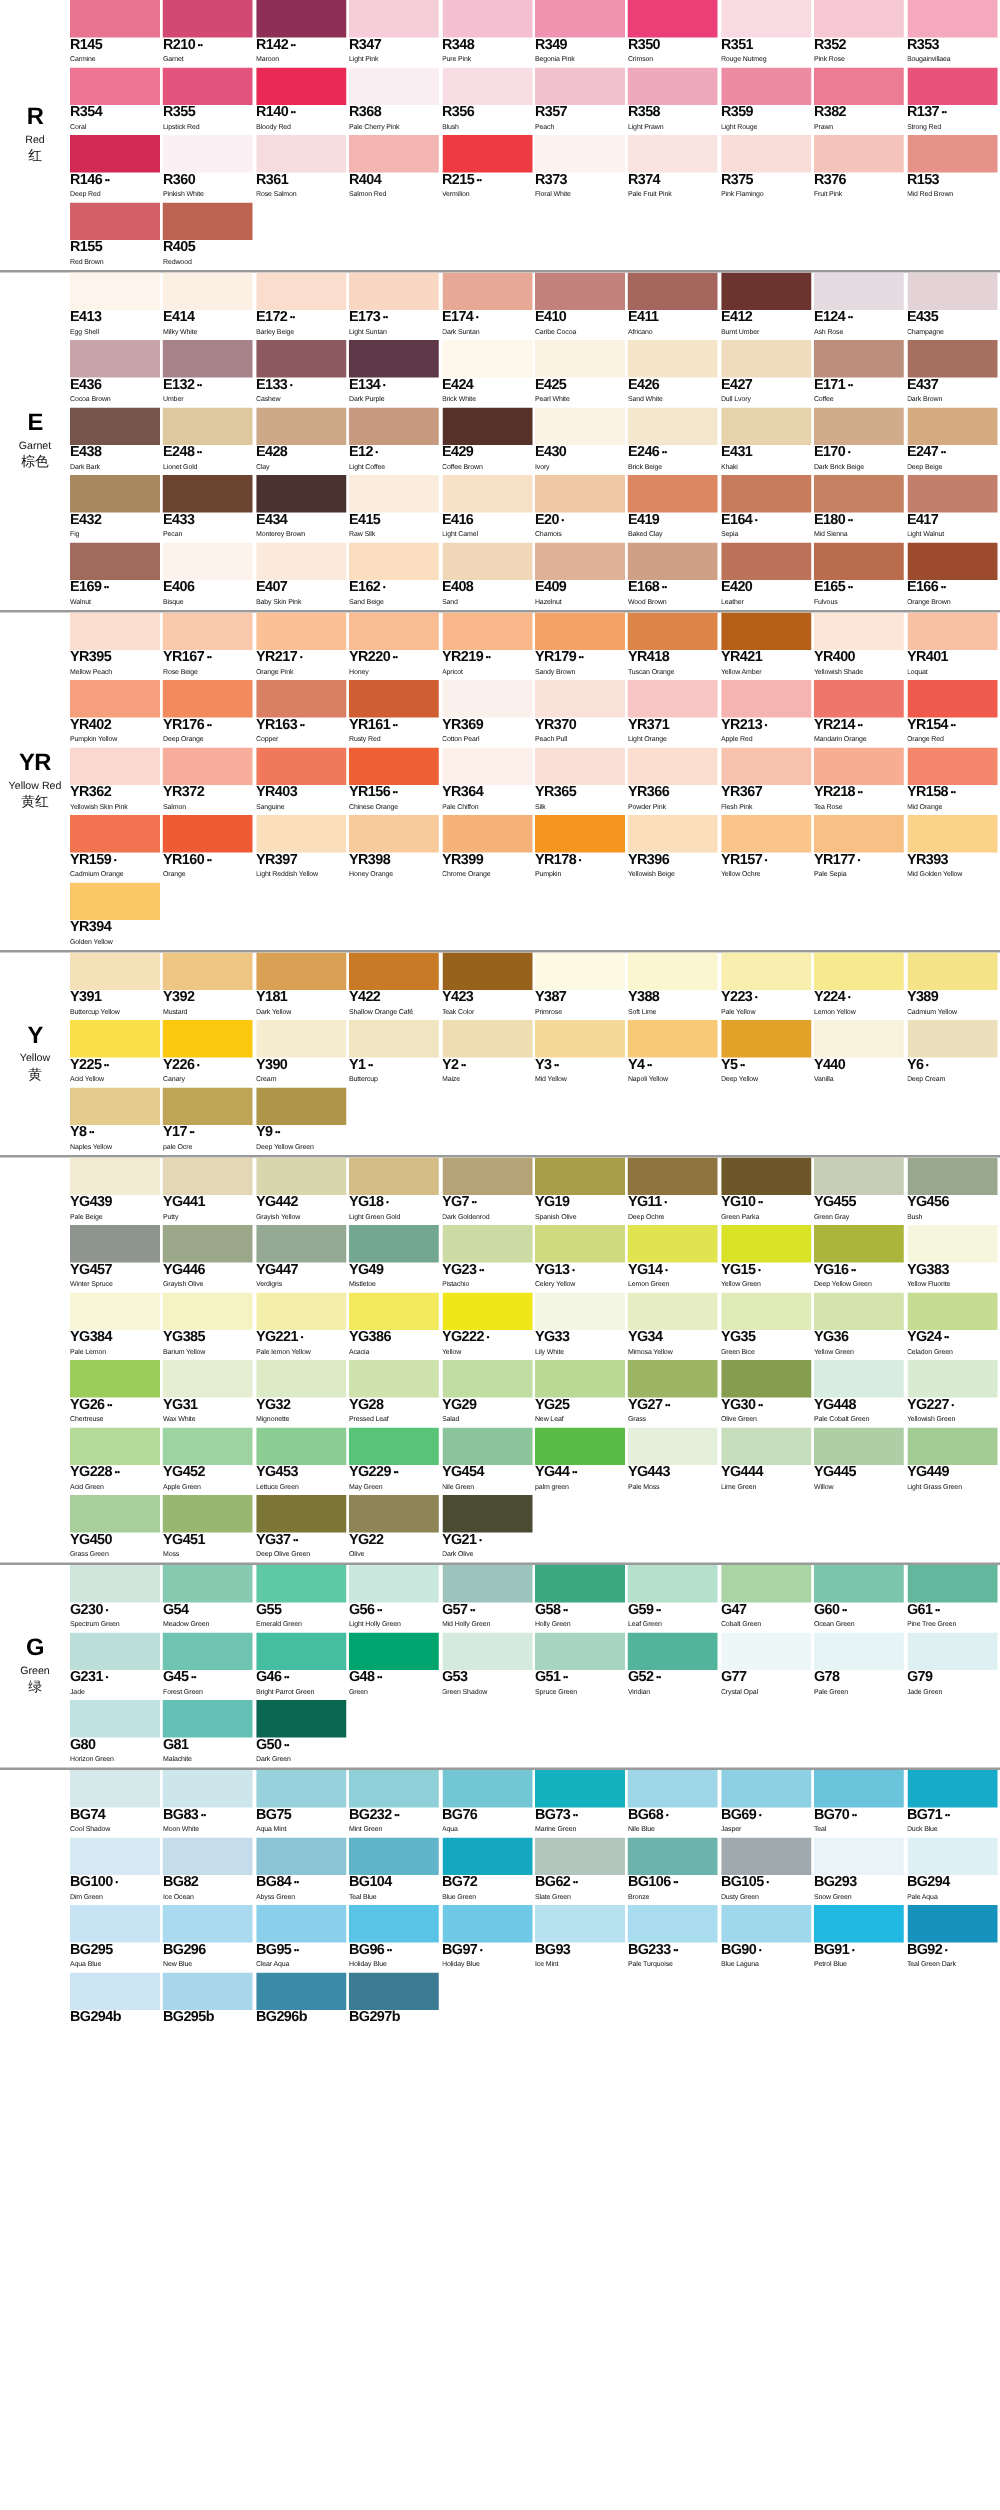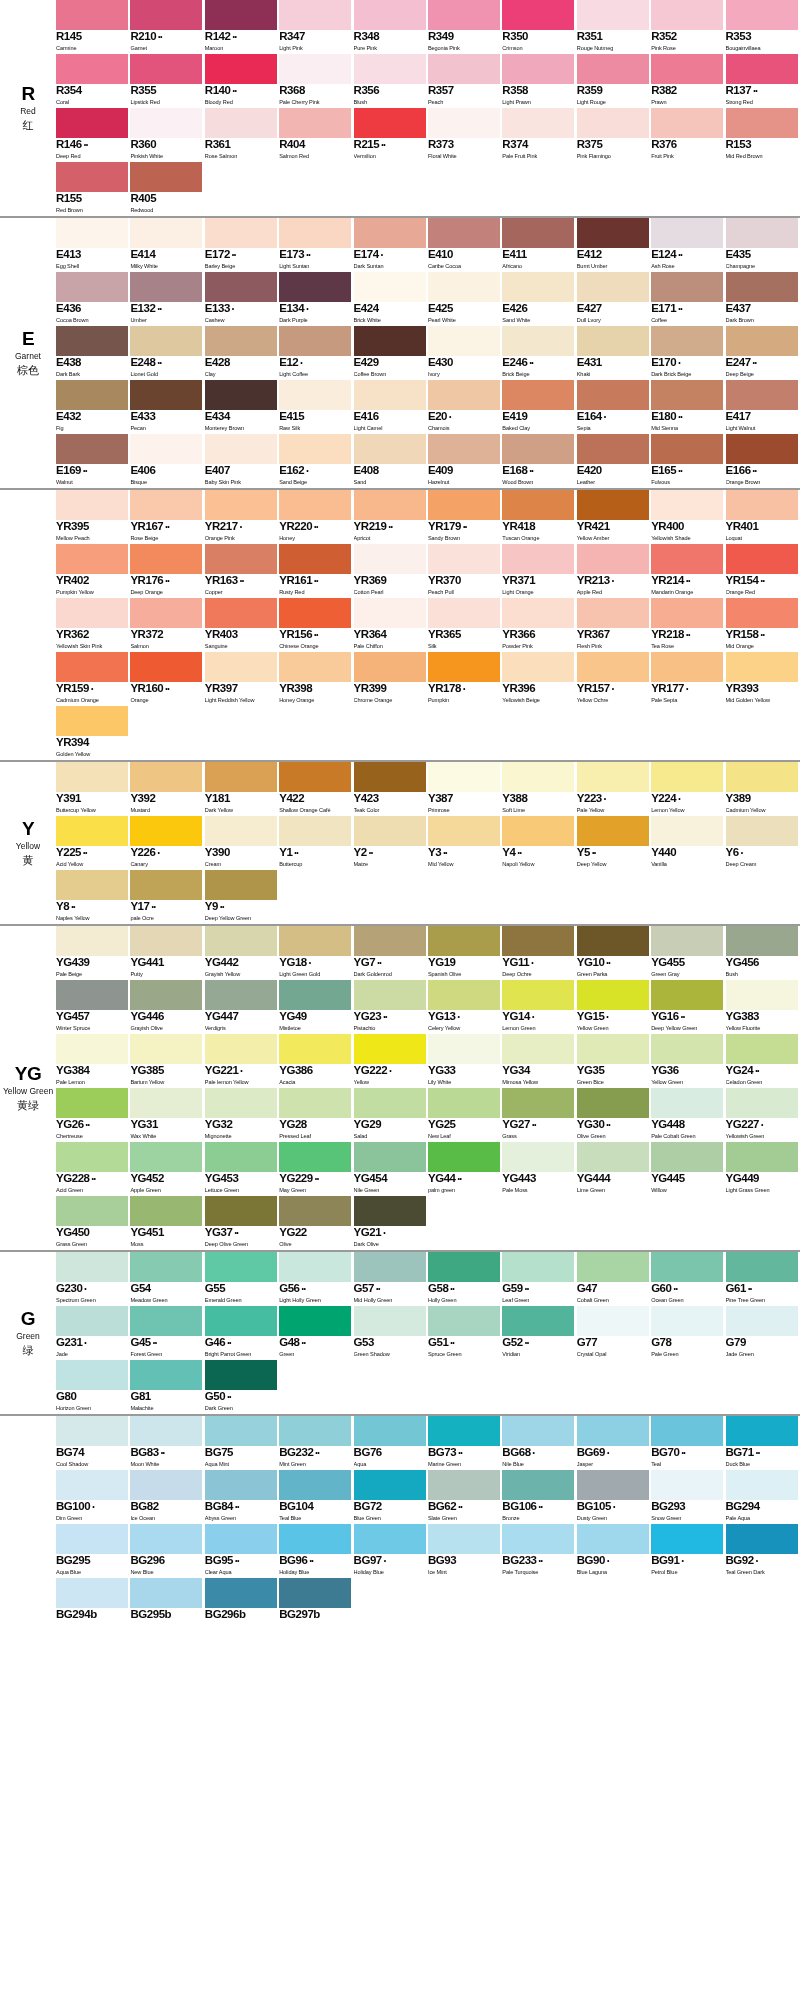--- a/index.html
+++ b/index.html
@@ -886,20 +886,25 @@
             <div class="code-line">
               <span class="code">E166</span>
               <span class="dots">••</span>
             </div>
             <div class="nm">Orange Brown</div>
           </div>
         </div>
       </div>
     </div>
     <div class="family">
+      <div class="fam-label">
+        <div class="fam-code">YR</div>
+        <div class="fam-en">Yellow Red</div>
+        <div class="fam-cn">黄红</div>
+      </div>
       <div class="grid">
         <div class="cell">
           <div class="sw" style="background: rgb(251, 222, 208);"></div>
           <div class="meta">
             <div class="code-line">
               <span class="code">YR395</span>
             </div>
             <div class="nm">Mellow Peach</div>
           </div>
         </div>
@@ -1507,25 +1512,20 @@
             <div class="code-line">
               <span class="code">Y9</span>
               <span class="dots">••</span>
             </div>
             <div class="nm">Deep Yellow Green</div>
           </div>
         </div>
       </div>
     </div>
     <div class="family">
-      <div class="fam-label">
-        <div class="fam-code">YG</div>
-        <div class="fam-en">Yellow Green</div>
-        <div class="fam-cn">黄绿</div>
-      </div>
       <div class="grid">
         <div class="cell">
           <div class="sw" style="background: rgb(243, 236, 210);"></div>
           <div class="meta">
             <div class="code-line">
               <span class="code">YG439</span>
             </div>
             <div class="nm">Pale Beige</div>
           </div>
         </div>

